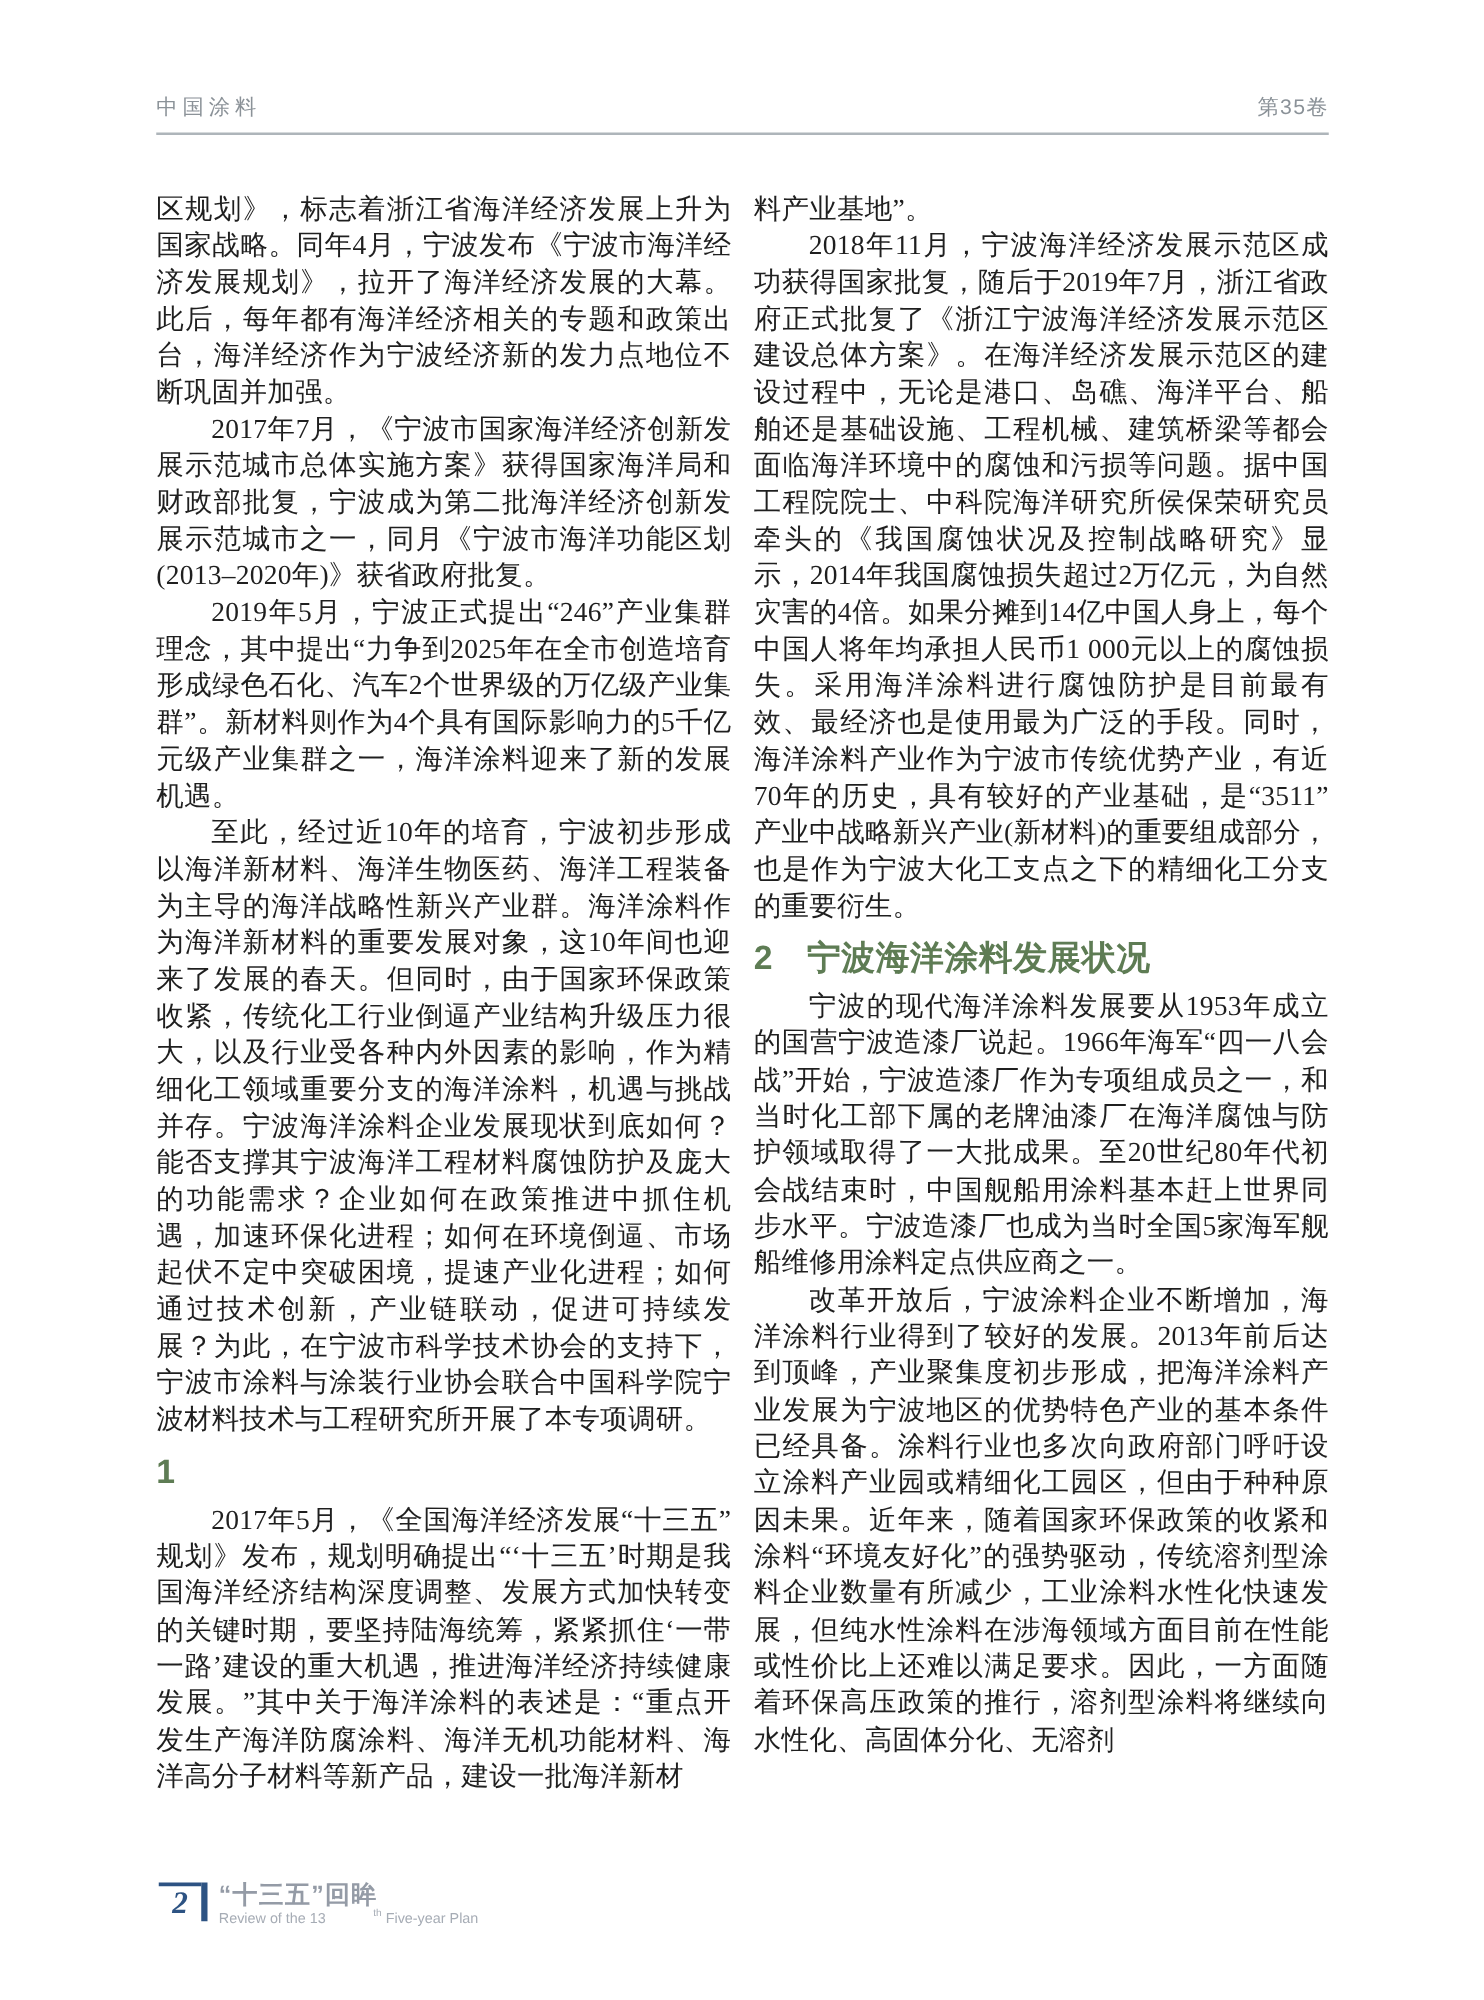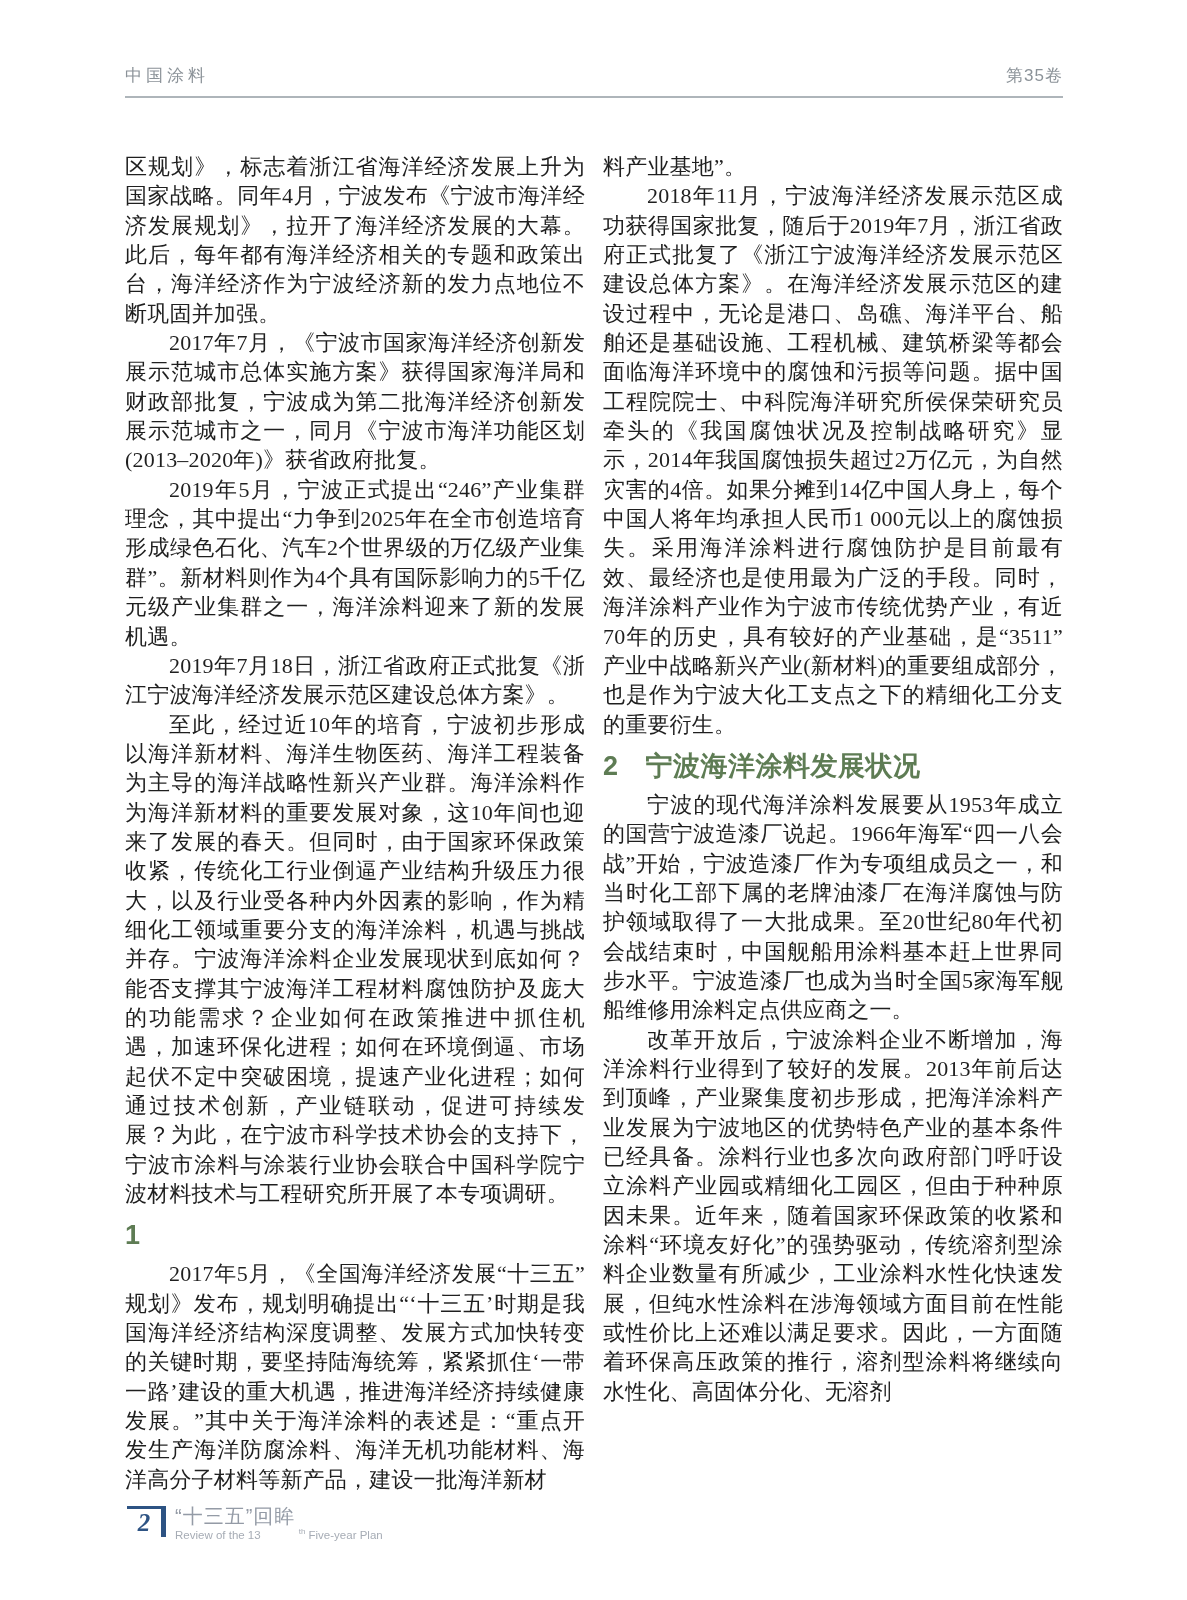--- a/index.html
+++ b/index.html
@@ -6,21 +6,21 @@
   body{
     width:1187px;height:1600px;background:#ffffff;
     font-family:"Liberation Serif","DejaVu Serif",serif;
     color:#1f1f1f;
     -webkit-font-smoothing:antialiased;
   }
   .page{position:relative;width:1187px;height:1600px;overflow:hidden;background:#ffffff;}
 
   
   .hdr{
-    position:absolute;left:125px;width:938px;top:64px;
+    position:absolute;left:125px;width:938px;top:74px;
     display:flex;justify-content:space-between;align-items:flex-end;
     border-bottom:2px solid #aeb5ba;padding-bottom:9px;
     font-family:"Liberation Sans","DejaVu Sans",sans-serif;
     font-size:17px;color:#8b9298;
   }
   .hdr .hl{letter-spacing:4px;}
   .hdr .hr{letter-spacing:1px;}
 
   
   .cols{
@@ -53,41 +53,40 @@
     border-top:3px solid #2d5383;
     width:34px;text-align:center;padding-top:0px;
   }
   .pnum{
     font-family:"Liberation Serif","DejaVu Serif",serif;
     font-style:italic;font-weight:bold;
     font-size:25px;line-height:27px;color:#2d5383;
   }
   .vbar{width:5px;height:31px;background:#2d5383;}
   .ftr-text{padding-left:9px;font-family:"Liberation Sans","DejaVu Sans",sans-serif;}
-  .ftr-title{font-size:20px;font-weight:normal;color:#949ba6;letter-spacing:1px;line-height:21px;}
+  .ftr-title{font-size:20px;font-weight:bold;color:#949ba6;letter-spacing:1px;line-height:21px;}
   .ftr-sub{font-size:11.5px;color:#a6acb5;margin-top:2px;line-height:13px;}
   .ftr-sub sup{font-size:8px;line-height:0;margin-left:38px;}
 </style>
 </head>
 <body>
 
 <div class="page">
 
   <header class="hdr">
     <span class="hl">中国涂料</span>
     <span class="hr">第35卷</span>
   </header>
 
   <main class="cols">
 
     <div class="col">
       <p class="noindent">区规划》，标志着浙江省海洋经济发展上升为国家战略。同年4月，宁波发布《宁波市海洋经济发展规划》，拉开了海洋经济发展的大幕。此后，每年都有海洋经济相关的专题和政策出台，海洋经济作为宁波经济新的发力点地位不断巩固并加强。</p>
       <p>2017年7月，《宁波市国家海洋经济创新发展示范城市总体实施方案》获得国家海洋局和财政部批复，宁波成为第二批海洋经济创新发展示范城市之一，同月《宁波市海洋功能区划(2013–2020年)》获省政府批复。</p>
       <p>2019年5月，宁波正式提出“246”产业集群理念，其中提出“力争到2025年在全市创造培育形成绿色石化、汽车2个世界级的万亿级产业集群”。新材料则作为4个具有国际影响力的5千亿元级产业集群之一，海洋涂料迎来了新的发展机遇。</p>
-      <p>2019年7月18日，浙江省政府正式批复《浙江宁波海洋经济发展示范区建设总体方案》。</p>
       <p>至此，经过近10年的培育，宁波初步形成以海洋新材料、海洋生物医药、海洋工程装备为主导的海洋战略性新兴产业群。海洋涂料作为海洋新材料的重要发展对象，这10年间也迎来了发展的春天。但同时，由于国家环保政策收紧，传统化工行业倒逼产业结构升级压力很大，以及行业受各种内外因素的影响，作为精细化工领域重要分支的海洋涂料，机遇与挑战并存。宁波海洋涂料企业发展现状到底如何？能否支撑其宁波海洋工程材料腐蚀防护及庞大的功能需求？企业如何在政策推进中抓住机遇，加速环保化进程；如何在环境倒逼、市场起伏不定中突破困境，提速产业化进程；如何通过技术创新，产业链联动，促进可持续发展？为此，在宁波市科学技术协会的支持下，宁波市涂料与涂装行业协会联合中国科学院宁波材料技术与工程研究所开展了本专项调研。</p>
       <h2 class="sec">
         <span class="sec-num">1</span>
       </h2>
       <p>2017年5月，《全国海洋经济发展“十三五”规划》发布，规划明确提出“‘十三五’时期是我国海洋经济结构深度调整、发展方式加快转变的关键时期，要坚持陆海统筹，紧紧抓住‘一带一路’建设的重大机遇，推进海洋经济持续健康发展。”其中关于海洋涂料的表述是：“重点开发生产海洋防腐涂料、海洋无机功能材料、海洋高分子材料等新产品，建设一批海洋新材</p>
     </div>
 
     <div class="col">
       <p class="noindent">料产业基地”。</p>
       <p>2018年11月，宁波海洋经济发展示范区成功获得国家批复，随后于2019年7月，浙江省政府正式批复了《浙江宁波海洋经济发展示范区建设总体方案》。在海洋经济发展示范区的建设过程中，无论是港口、岛礁、海洋平台、船舶还是基础设施、工程机械、建筑桥梁等都会面临海洋环境中的腐蚀和污损等问题。据中国工程院院士、中科院海洋研究所侯保荣研究员牵头的《我国腐蚀状况及控制战略研究》显示，2014年我国腐蚀损失超过2万亿元，为自然灾害的4倍。如果分摊到14亿中国人身上，每个中国人将年均承担人民币1 000元以上的腐蚀损失。采用海洋涂料进行腐蚀防护是目前最有效、最经济也是使用最为广泛的手段。同时，海洋涂料产业作为宁波市传统优势产业，有近70年的历史，具有较好的产业基础，是“3511”产业中战略新兴产业(新材料)的重要组成部分，也是作为宁波大化工支点之下的精细化工分支的重要衍生。</p>

